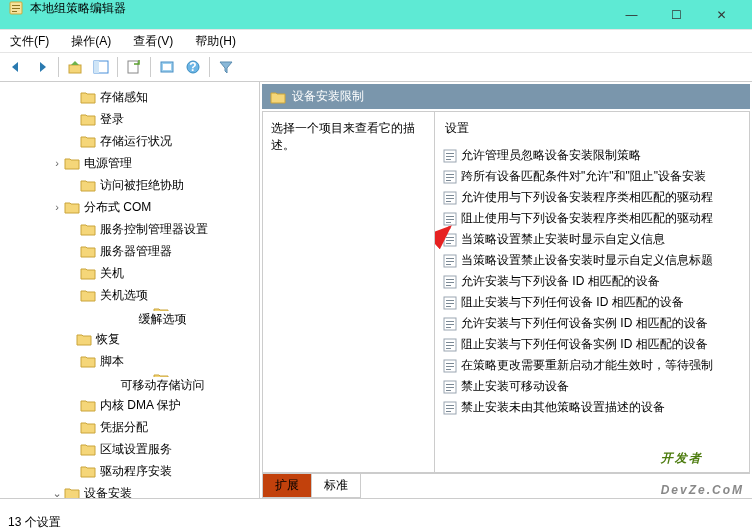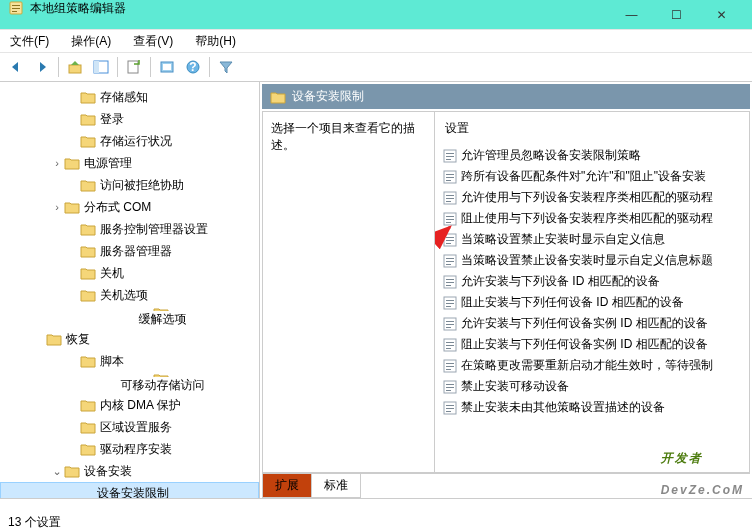--- a/index.html
+++ b/index.html
@@ -193,21 +193,21 @@
         </svg>
         <span class="tree-label">关机选项</span>
       </div>
       <div class="tree-item" style="padding-left: 66px; flex-direction: column;">
         <span class="twisty"></span>
         <svg class="folder" width="16" height="14">
           <path d="M1 3 L6 3 L7 4 L15 4 L15 13 L1 13 Z" fill="#f5d679" stroke="#caa43a"></path>
         </svg>
         <span class="tree-label">缓解选项</span>
       </div>
-      <div class="tree-item" style="padding-left: 32px;">
+      <div class="tree-item" style="padding-left: 62px;">
         <span class="twisty"></span>
         <svg class="folder" width="16" height="14">
           <path d="M1 3 L6 3 L7 4 L15 4 L15 13 L1 13 Z" fill="#f5d679" stroke="#caa43a"></path>
         </svg>
         <span class="tree-label">恢复</span>
       </div>
       <div class="tree-item" style="padding-left: 66px;">
         <span class="twisty"></span>
         <svg class="folder" width="16" height="14">
           <path d="M1 3 L6 3 L7 4 L15 4 L15 13 L1 13 Z" fill="#f5d679" stroke="#caa43a"></path>
@@ -220,20 +220,27 @@
           <path d="M1 3 L6 3 L7 4 L15 4 L15 13 L1 13 Z" fill="#f5d679" stroke="#caa43a"></path>
         </svg>
         <span class="tree-label">可移动存储访问</span>
       </div>
       <div class="tree-item" style="padding-left: 66px;">
         <span class="twisty"></span>
         <svg class="folder" width="16" height="14">
           <path d="M1 3 L6 3 L7 4 L15 4 L15 13 L1 13 Z" fill="#f5d679" stroke="#caa43a"></path>
         </svg>
         <span class="tree-label">内核 DMA 保护</span>
+      </div>
+      <div class="tree-item" style="padding-left: 66px;">
+        <span class="twisty"></span>
+        <svg class="folder" width="16" height="14">
+          <path d="M1 3 L6 3 L7 4 L15 4 L15 13 L1 13 Z" fill="#f5d679" stroke="#caa43a"></path>
+        </svg>
+        <span class="tree-label">凭据分配</span>
       </div>
       <div class="tree-item" style="padding-left: 66px;">
         <span class="twisty"></span>
         <svg class="folder" width="16" height="14">
           <path d="M1 3 L6 3 L7 4 L15 4 L15 13 L1 13 Z" fill="#f5d679" stroke="#caa43a"></path>
         </svg>
         <span class="tree-label">区域设置服务</span>
       </div>
       <div class="tree-item" style="padding-left: 66px;">
         <span class="twisty"></span>

